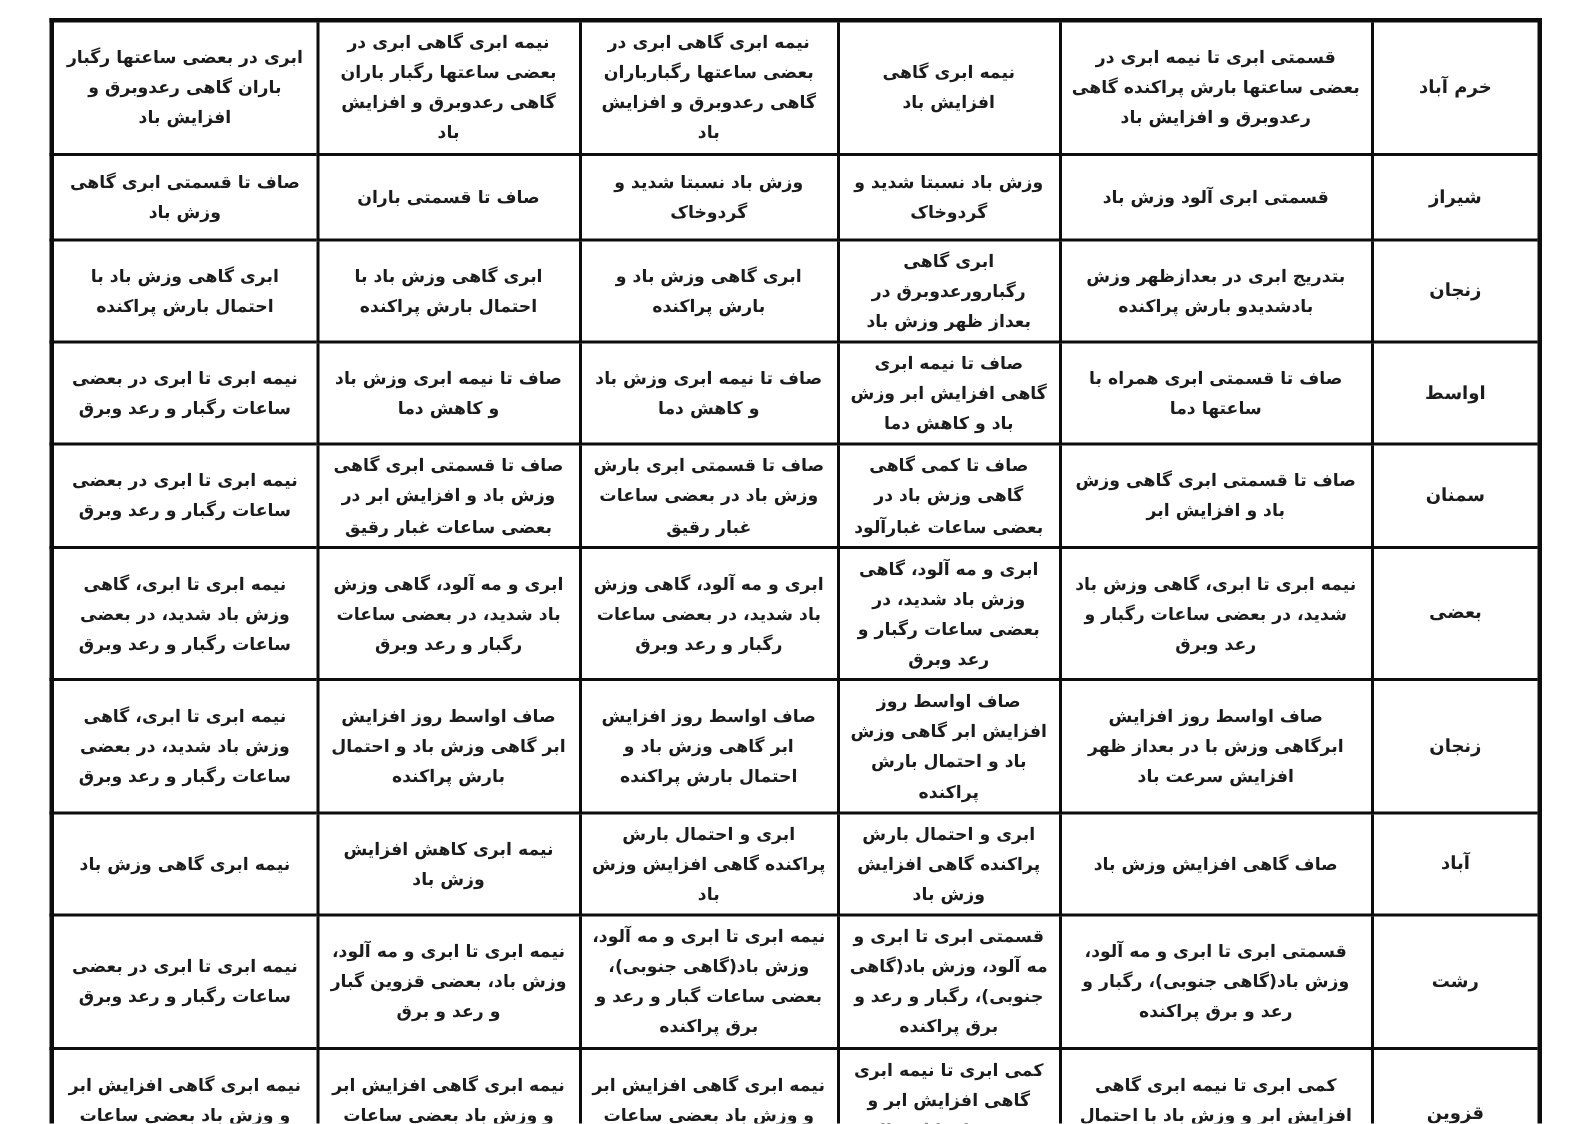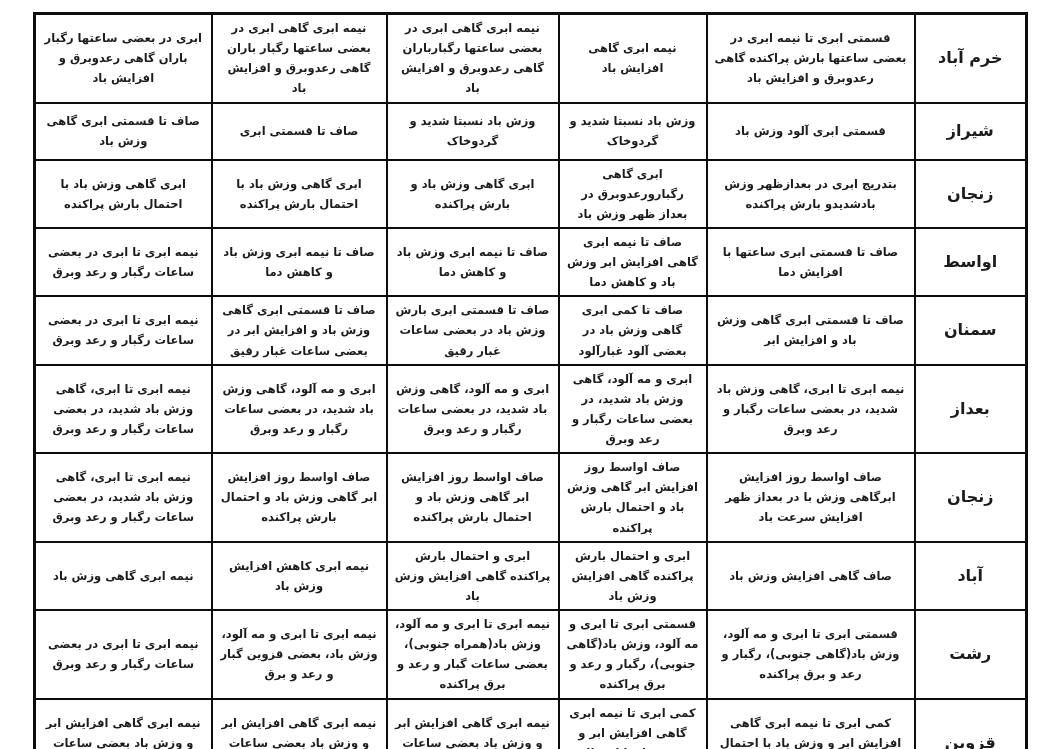--- a/index.html
+++ b/index.html
@@ -29,21 +29,21 @@
     text-align: center;
     vertical-align: middle;
     font-size: 11.5px;
     font-weight: bold;
     color: #1c1c1c;
     line-height: 1.75;
     padding: 3px 7px;
     word-wrap: break-word;
   }
   td.city-cell {
-    font-size: 16px;
+    font-size: 12px;
     letter-spacing: 0;
   }
 </style>
 </head>
 <body>
 
 <div class="page">
   <table class="forecast">
     <colgroup>
       <col style="width:112px">
@@ -60,49 +60,49 @@
           <td class="forecast-cell">نیمه ابری گاهی افزایش باد</td>
           <td class="forecast-cell">نیمه ابری گاهی ابری در بعضی ساعتها رگبارباران گاهی رعدوبرق و افزایش باد</td>
           <td class="forecast-cell">نیمه ابری گاهی ابری در بعضی ساعتها رگبار باران گاهی رعدوبرق و افزایش باد</td>
           <td class="forecast-cell">ابری در بعضی ساعتها رگبار باران گاهی رعدوبرق و افزایش باد</td>
         </tr>
         <tr style="height: 57px;">
           <td class="city-cell">شیراز</td>
           <td class="forecast-cell">قسمتی ابری آلود وزش باد</td>
           <td class="forecast-cell">وزش باد نسبتا شدید و گردوخاک</td>
           <td class="forecast-cell">وزش باد نسبتا شدید و گردوخاک</td>
-          <td class="forecast-cell">صاف تا قسمتی ابری</td>
+          <td class="forecast-cell">صاف تا قسمتی باران</td>
           <td class="forecast-cell">صاف تا قسمتی ابری گاهی وزش باد</td>
         </tr>
         <tr style="height: 57px;">
           <td class="city-cell">زنجان</td>
           <td class="forecast-cell">بتدریج ابری در بعدازظهر وزش بادشدیدو بارش پراکنده</td>
           <td class="forecast-cell">ابری گاهی رگبارورعدوبرق در بعداز ظهر وزش باد</td>
           <td class="forecast-cell">ابری گاهی وزش باد و بارش پراکنده</td>
           <td class="forecast-cell">ابری گاهی وزش باد با احتمال بارش پراکنده</td>
           <td class="forecast-cell">ابری گاهی وزش باد با احتمال بارش پراکنده</td>
         </tr>
         <tr style="height: 57px;">
           <td class="city-cell">اواسط</td>
-          <td class="forecast-cell">صاف تا قسمتی ابری ساعتها با افزایش دما</td>
+          <td class="forecast-cell">صاف تا قسمتی ابری همراه با ساعتها دما</td>
           <td class="forecast-cell">صاف تا نیمه ابری گاهی افزایش ابر وزش باد و کاهش دما</td>
           <td class="forecast-cell">صاف تا نیمه ابری وزش باد و کاهش دما</td>
           <td class="forecast-cell">صاف تا نیمه ابری وزش باد و کاهش دما</td>
           <td class="forecast-cell">نیمه ابری تا ابری در بعضی ساعات رگبار و رعد وبرق</td>
         </tr>
         <tr style="height: 57px;">
           <td class="city-cell">سمنان</td>
           <td class="forecast-cell">صاف تا قسمتی ابری گاهی وزش باد و افزایش ابر</td>
-          <td class="forecast-cell">صاف تا کمی ابری گاهی وزش باد در بعضی آلود غبارآلود</td>
+          <td class="forecast-cell">صاف تا کمی گاهی گاهی وزش باد در بعضی ساعات غبارآلود</td>
           <td class="forecast-cell">صاف تا قسمتی ابری بارش وزش باد در بعضی ساعات غبار رقیق</td>
           <td class="forecast-cell">صاف تا قسمتی ابری گاهی وزش باد و افزایش ابر در بعضی ساعات غبار رقیق</td>
           <td class="forecast-cell">نیمه ابری تا ابری در بعضی ساعات رگبار و رعد وبرق</td>
         </tr>
         <tr style="height: 66px;">
-          <td class="city-cell">بعداز</td>
+          <td class="city-cell">بعضی</td>
           <td class="forecast-cell">نیمه ابری تا ابری، گاهی وزش باد شدید، در بعضی ساعات رگبار و رعد وبرق</td>
           <td class="forecast-cell">ابری و مه آلود، گاهی وزش باد شدید، در بعضی ساعات رگبار و رعد وبرق</td>
           <td class="forecast-cell">ابری و مه آلود، گاهی وزش باد شدید، در بعضی ساعات رگبار و رعد وبرق</td>
           <td class="forecast-cell">ابری و مه آلود، گاهی وزش باد شدید، در بعضی ساعات رگبار و رعد وبرق</td>
           <td class="forecast-cell">نیمه ابری تا ابری، گاهی وزش باد شدید، در بعضی ساعات رگبار و رعد وبرق</td>
         </tr>
         <tr style="height: 68px;">
           <td class="city-cell">زنجان</td>
           <td class="forecast-cell">صاف اواسط روز افزایش ابرگاهی وزش با در بعداز ظهر افزایش سرعت باد</td>
           <td class="forecast-cell">صاف اواسط روز افزایش ابر گاهی وزش باد و احتمال بارش پراکنده</td>
@@ -115,21 +115,21 @@
           <td class="forecast-cell">صاف گاهی افزایش وزش باد</td>
           <td class="forecast-cell">ابری و احتمال بارش پراکنده گاهی افزایش وزش باد</td>
           <td class="forecast-cell">ابری و احتمال بارش پراکنده گاهی افزایش وزش باد</td>
           <td class="forecast-cell">نیمه ابری کاهش افزایش وزش باد</td>
           <td class="forecast-cell">نیمه ابری گاهی وزش باد</td>
         </tr>
         <tr style="height: 65px;">
           <td class="city-cell">رشت</td>
           <td class="forecast-cell">قسمتی ابری تا ابری و مه آلود، وزش باد(گاهی جنوبی)، رگبار و رعد و برق پراکنده</td>
           <td class="forecast-cell">قسمتی ابری تا ابری و مه آلود، وزش باد(گاهی جنوبی)، رگبار و رعد و برق پراکنده</td>
-          <td class="forecast-cell">نیمه ابری تا ابری و مه آلود، وزش باد(همراه جنوبی)، بعضی ساعات گبار و رعد و برق پراکنده</td>
+          <td class="forecast-cell">نیمه ابری تا ابری و مه آلود، وزش باد(گاهی جنوبی)، بعضی ساعات گبار و رعد و برق پراکنده</td>
           <td class="forecast-cell">نیمه ابری تا ابری و مه آلود، وزش باد، بعضی قزوین گبار و رعد و برق</td>
           <td class="forecast-cell">نیمه ابری تا ابری در بعضی ساعات رگبار و رعد وبرق</td>
         </tr>
         <tr style="height: 59px;">
           <td class="city-cell">قزوین</td>
           <td class="forecast-cell">کمی ابری تا نیمه ابری گاهی افزایش ابر و وزش باد با احتمال رگبارورعدوبرق</td>
           <td class="forecast-cell">کمی ابری تا نیمه ابری گاهی افزایش ابر و وزش باد با احتمال رگبارورعدوبرق</td>
           <td class="forecast-cell">نیمه ابری گاهی افزایش ابر و وزش باد بعضی ساعات رگبارورعدوبرق</td>
           <td class="forecast-cell">نیمه ابری گاهی افزایش ابر و وزش باد بعضی ساعات رگبارورعدوبرق</td>
           <td class="forecast-cell">نیمه ابری گاهی افزایش ابر و وزش باد بعضی ساعات رگبارورعدوبرق</td>

